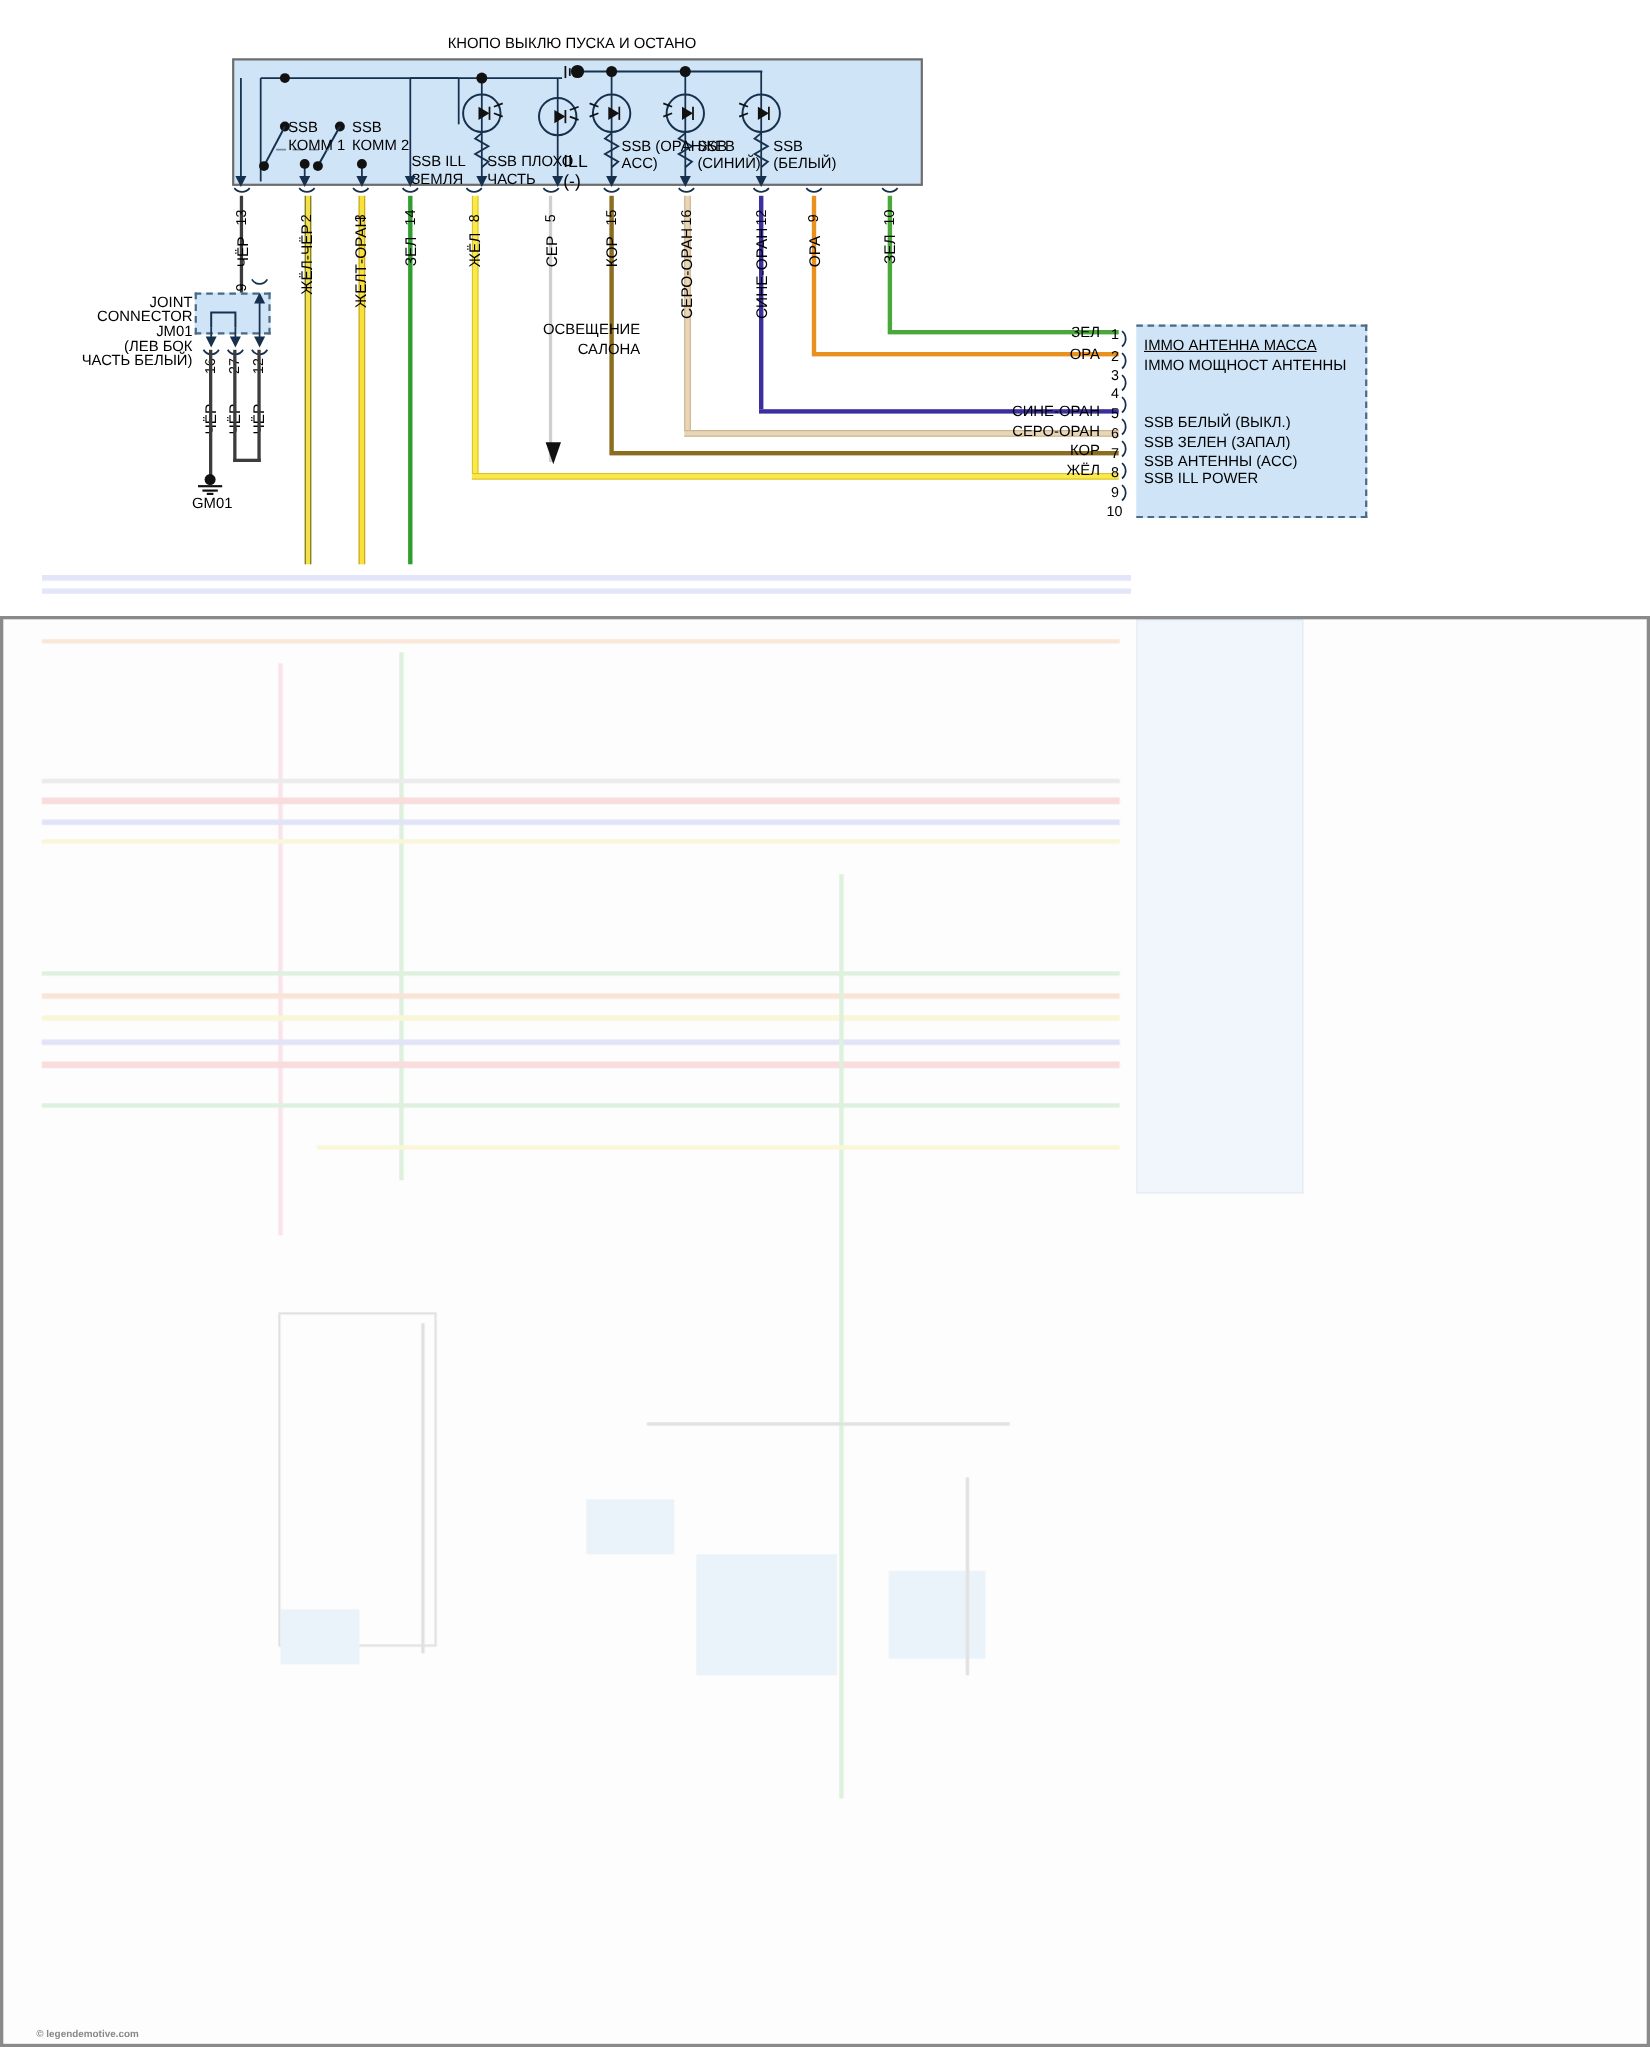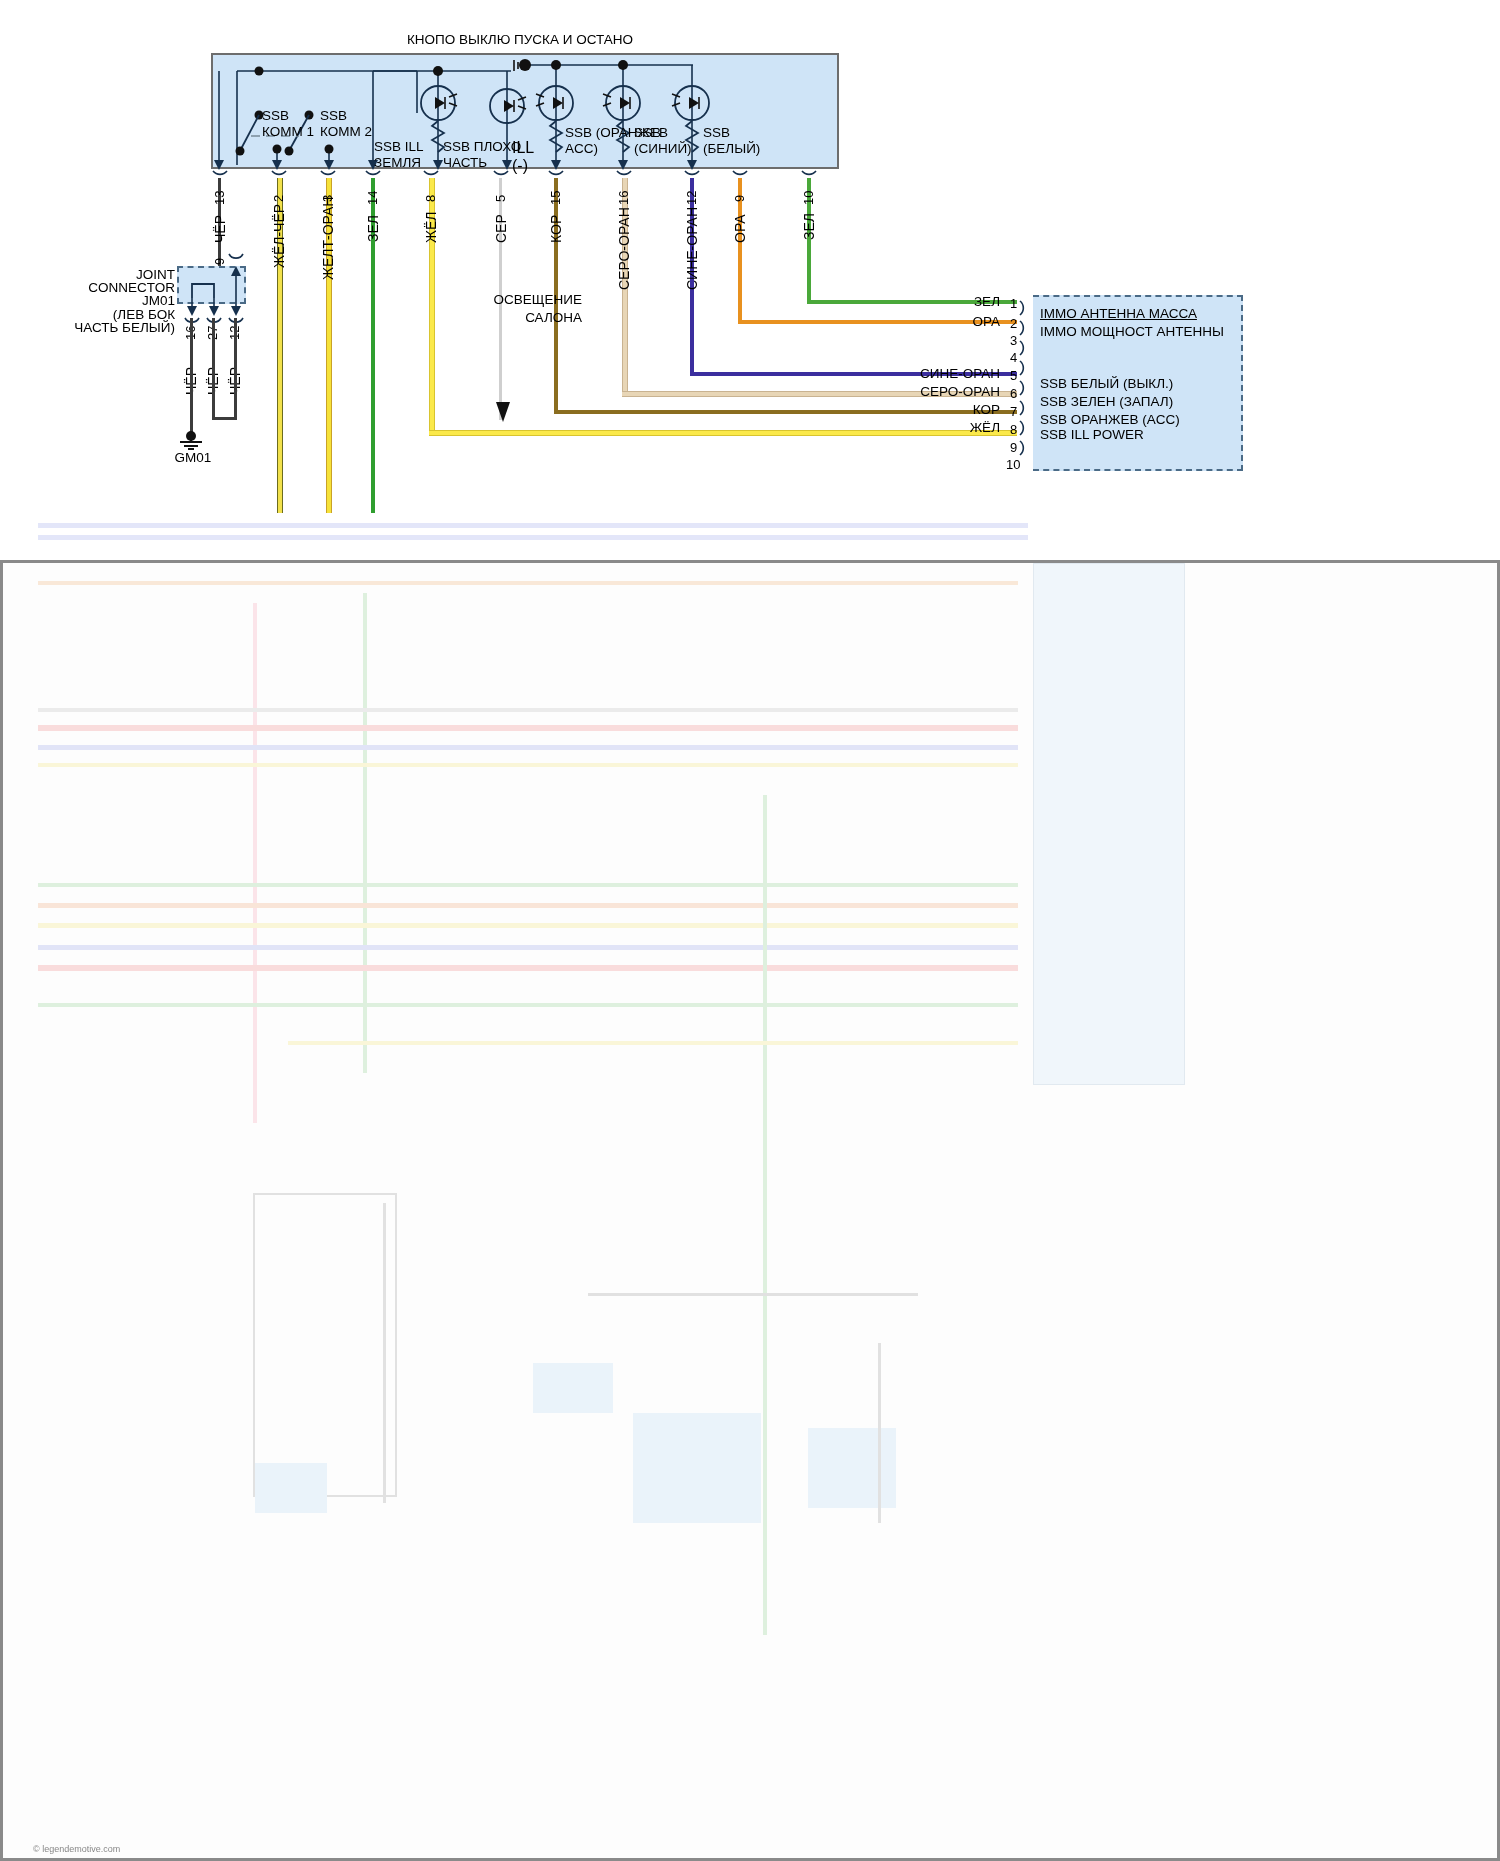--- a/index.html
+++ b/index.html
@@ -22,21 +22,21 @@
       transform-origin:0 0;transform:rotate(-90deg);}
 
   .ln{position:absolute;background:#3c3c3c;}
   .w{position:absolute;}
 
   svg{display:block;overflow:visible;}
 
   .pinnum{position:absolute;font-size:13px;color:#000;}
   .pinlbl{position:absolute;font-size:13.5px;color:#000;white-space:nowrap;}
 
-  .cred{position:absolute;font-size:9px;color:#888;left:30px;bottom:4px;}
+  .cred{position:absolute;font-size:9px;color:#888;left:30px;bottom:4px;font-weight:bold;}
 </style>
 </head>
 <body>
 
 <div id="page">
 
   <div id="sheet">
     <div id="sheet-inner">
 
       <div style="position:absolute;left:1030px;top:0px;width:150px;height:520px;background:#cfe4f7;border:1px solid #9bb7d0;"></div>
@@ -339,16 +339,16 @@
   <div class="pinlbl r" style="left:860px;top:314px;width:140px;">ОРА</div>
   <div class="pinlbl r" style="left:860px;top:366px;width:140px;">СИНЕ-ОРАН</div>
   <div class="pinlbl r" style="left:860px;top:384px;width:140px;">СЕРО-ОРАН</div>
   <div class="pinlbl r" style="left:860px;top:402px;width:140px;">КОР</div>
   <div class="pinlbl r" style="left:860px;top:420px;width:140px;">ЖЁЛ</div>
 
   <div class="pinlbl" style="left:1040px;top:306px;font-weight:400;text-decoration:underline;">IMMO АНТЕННА МАССА</div>
   <div class="pinlbl" style="left:1040px;top:324px;font-weight:400;">IMMO МОЩНОСТ АНТЕННЫ</div>
   <div class="pinlbl" style="left:1040px;top:376px;font-weight:400;">SSB БЕЛЫЙ (ВЫКЛ.)</div>
   <div class="pinlbl" style="left:1040px;top:394px;font-weight:400;">SSB ЗЕЛЕН (ЗАПАЛ)</div>
-  <div class="pinlbl" style="left:1040px;top:412px;font-weight:400;">SSB ОРАНЖЕВ (ACC)</div>
+  <div class="pinlbl" style="left:1040px;top:412px;font-weight:400;">SSB АНТЕННЫ (ACC)</div>
   <div class="pinlbl" style="left:1040px;top:427px;font-weight:400;">SSB ILL POWER</div>
 
 </div>
 
 </body></html>

